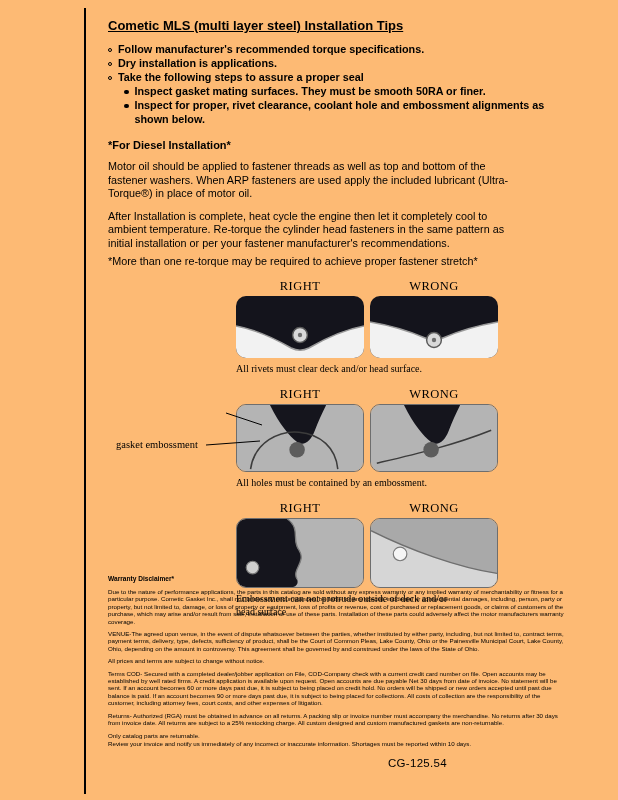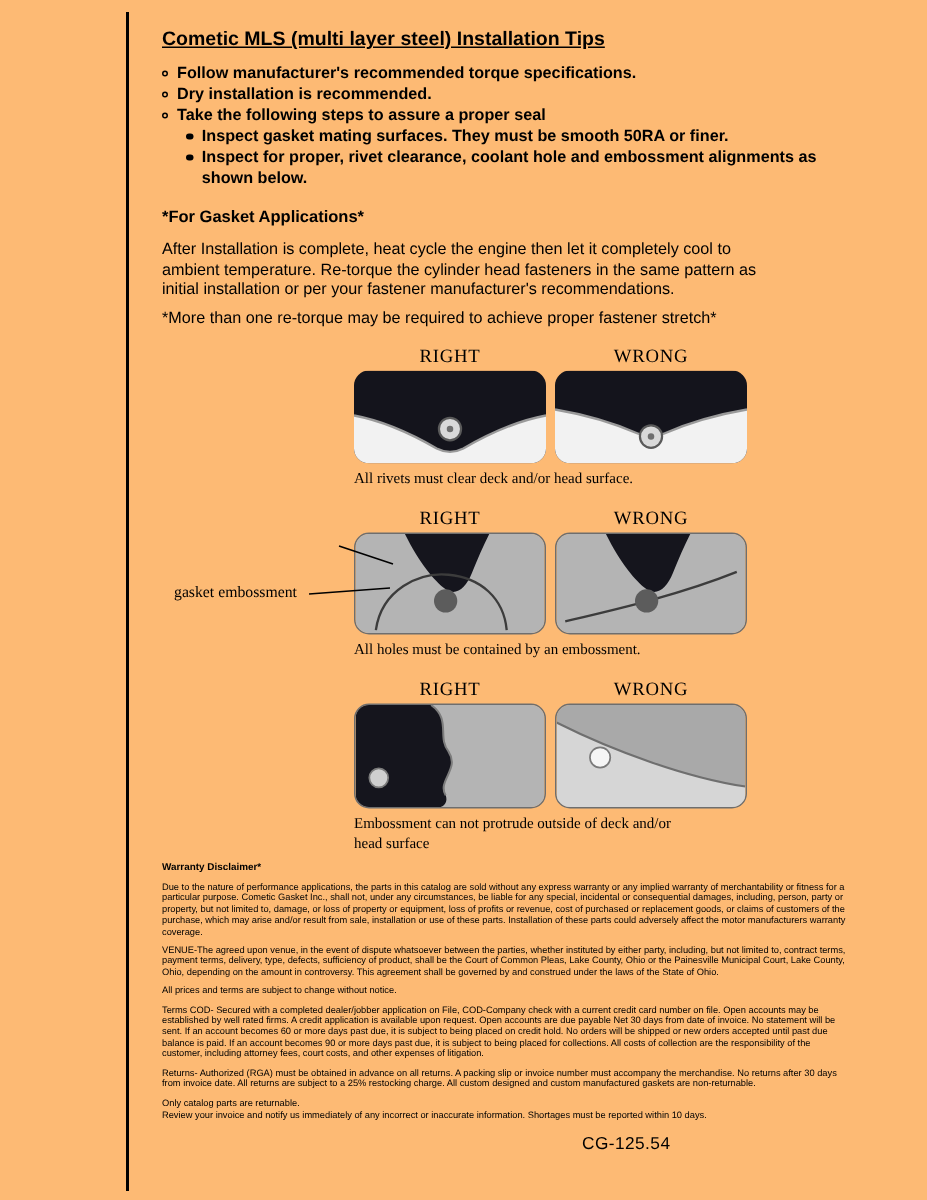--- a/index.html
+++ b/index.html
@@ -56,37 +56,38 @@
   <div class="content">
     <h1 class="title">Cometic MLS (multi layer steel) Installation Tips</h1>
 
     <div class="bullets">
       <div class="b-item">
         <span class="mk open"></span>
         <span>Follow manufacturer's recommended torque specifications.</span>
       </div>
       <div class="b-item">
         <span class="mk open"></span>
-        <span>Dry installation is recommended.</span>
+        <span>Dry installation is applications.</span>
       </div>
       <div class="b-item">
         <span class="mk open"></span>
         <span>Take the following steps to assure a proper seal</span>
       </div>
       <div class="b-item sub">
         <span class="mk fill"></span>
         <span>Inspect gasket mating surfaces.  They must be smooth 50RA or finer.</span>
       </div>
       <div class="b-item sub">
         <span class="mk fill"></span>
         <span>Inspect for proper, rivet clearance, coolant hole and embossment alignments as shown below.</span>
       </div>
     </div>
 
-    <div class="diesel-heading">*For Gasket Applications*</div>
+    <div class="diesel-heading">*For Diesel Installation*</div>
+    <p class="para">Motor oil should be applied to fastener threads as well as top and bottom of the fastener washers. When ARP fasteners are used apply the included lubricant (Ultra-Torque®) in place of motor oil.</p>
     <p class="para">After Installation is complete, heat cycle the engine then let it completely cool to ambient temperature. Re-torque the cylinder head fasteners in the same pattern as initial installation or per your fastener manufacturer's recommendations.</p>
     <p class="note">*More than one re-torque may be required to achieve proper fastener stretch*</p>
 
     <div class="diagram-row">
       <div class="rw-labels">
         <span>RIGHT</span>
         <span>WRONG</span>
       </div>
       <div class="imgs">
         <div class="img h62">

